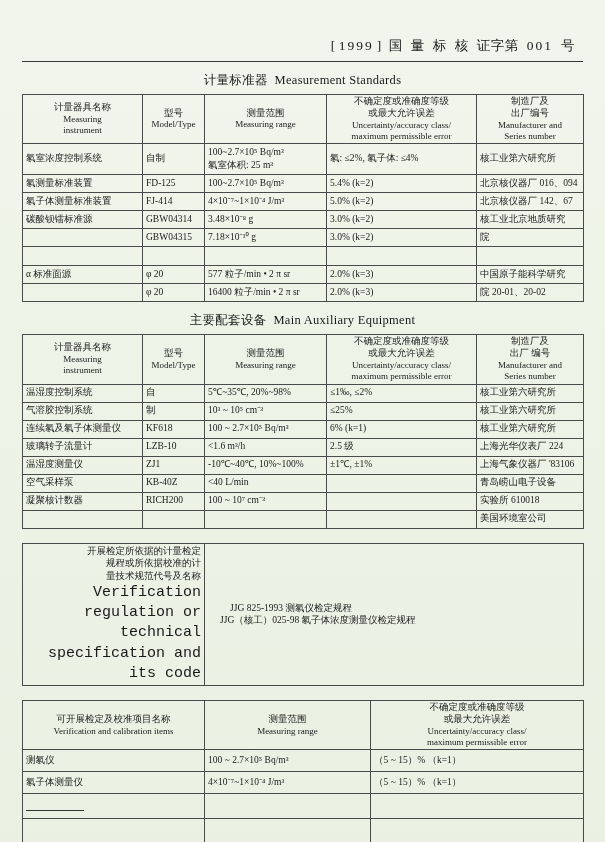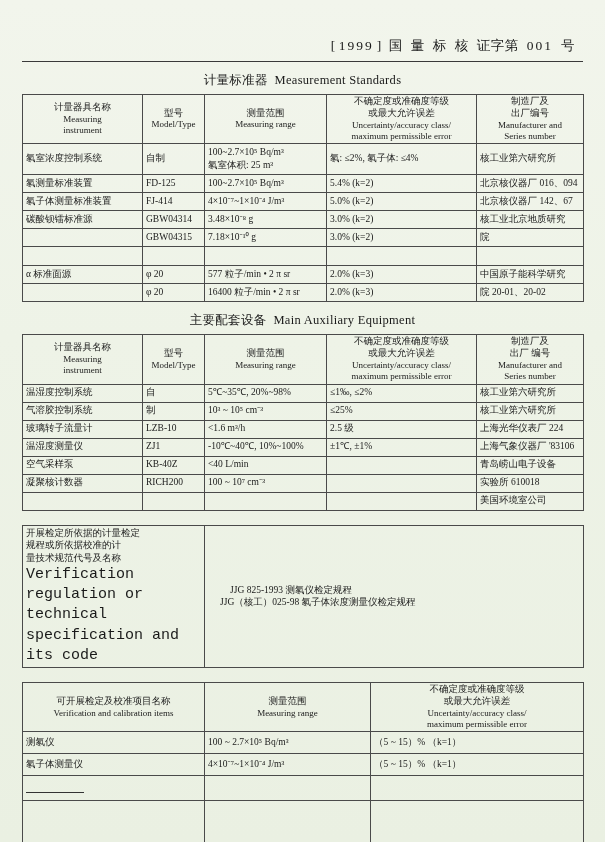--- a/index.html
+++ b/index.html
@@ -85,21 +85,21 @@
     display: block;
     line-height: 1.35;
   }
   .indent { padding-left: 12px; }
 
   .tall td { height: 15px; }
 
   .note-cell {
     font-size: 9.5px;
     line-height: 1.35;
-    text-align: left;
+    text-align: right;
     padding: 4px 4px;
   }
   .note-cell .en { font-size: 15px; font-family: Liberation Mono, monospace; }
 
   .verify-list {
     font-size: 9.5px;
     line-height: 1.5;
     padding: 5px 6px;
   }
 
@@ -295,20 +295,27 @@
           <td class="c">核工业第六研究所</td>
         </tr>
         <tr class="tall">
           <td class="l">气溶胶控制系统</td>
           <td class="c">制</td>
           <td class="l">10³ ~ 10⁵ cm⁻³</td>
           <td class="c">≤25%</td>
           <td class="c">核工业第六研究所</td>
         </tr>
         <tr class="tall">
+          <td class="l">连续氡及氡子体测量仪</td>
+          <td class="c">KF618</td>
+          <td class="l">100 ~ 2.7×10⁵ Bq/m³</td>
+          <td class="c">6%  (k=1)</td>
+          <td class="c">核工业第六研究所</td>
+        </tr>
+        <tr class="tall">
           <td class="l">玻璃转子流量计</td>
           <td class="c">LZB-10</td>
           <td class="l">&lt;1.6 m³/h</td>
           <td class="c">2.5 级</td>
           <td class="c">上海光华仪表厂 224</td>
         </tr>
         <tr class="tall">
           <td class="l">温湿度测量仪</td>
           <td class="c">ZJ1</td>
           <td class="l">-10℃~40℃,  10%~100%</td>

